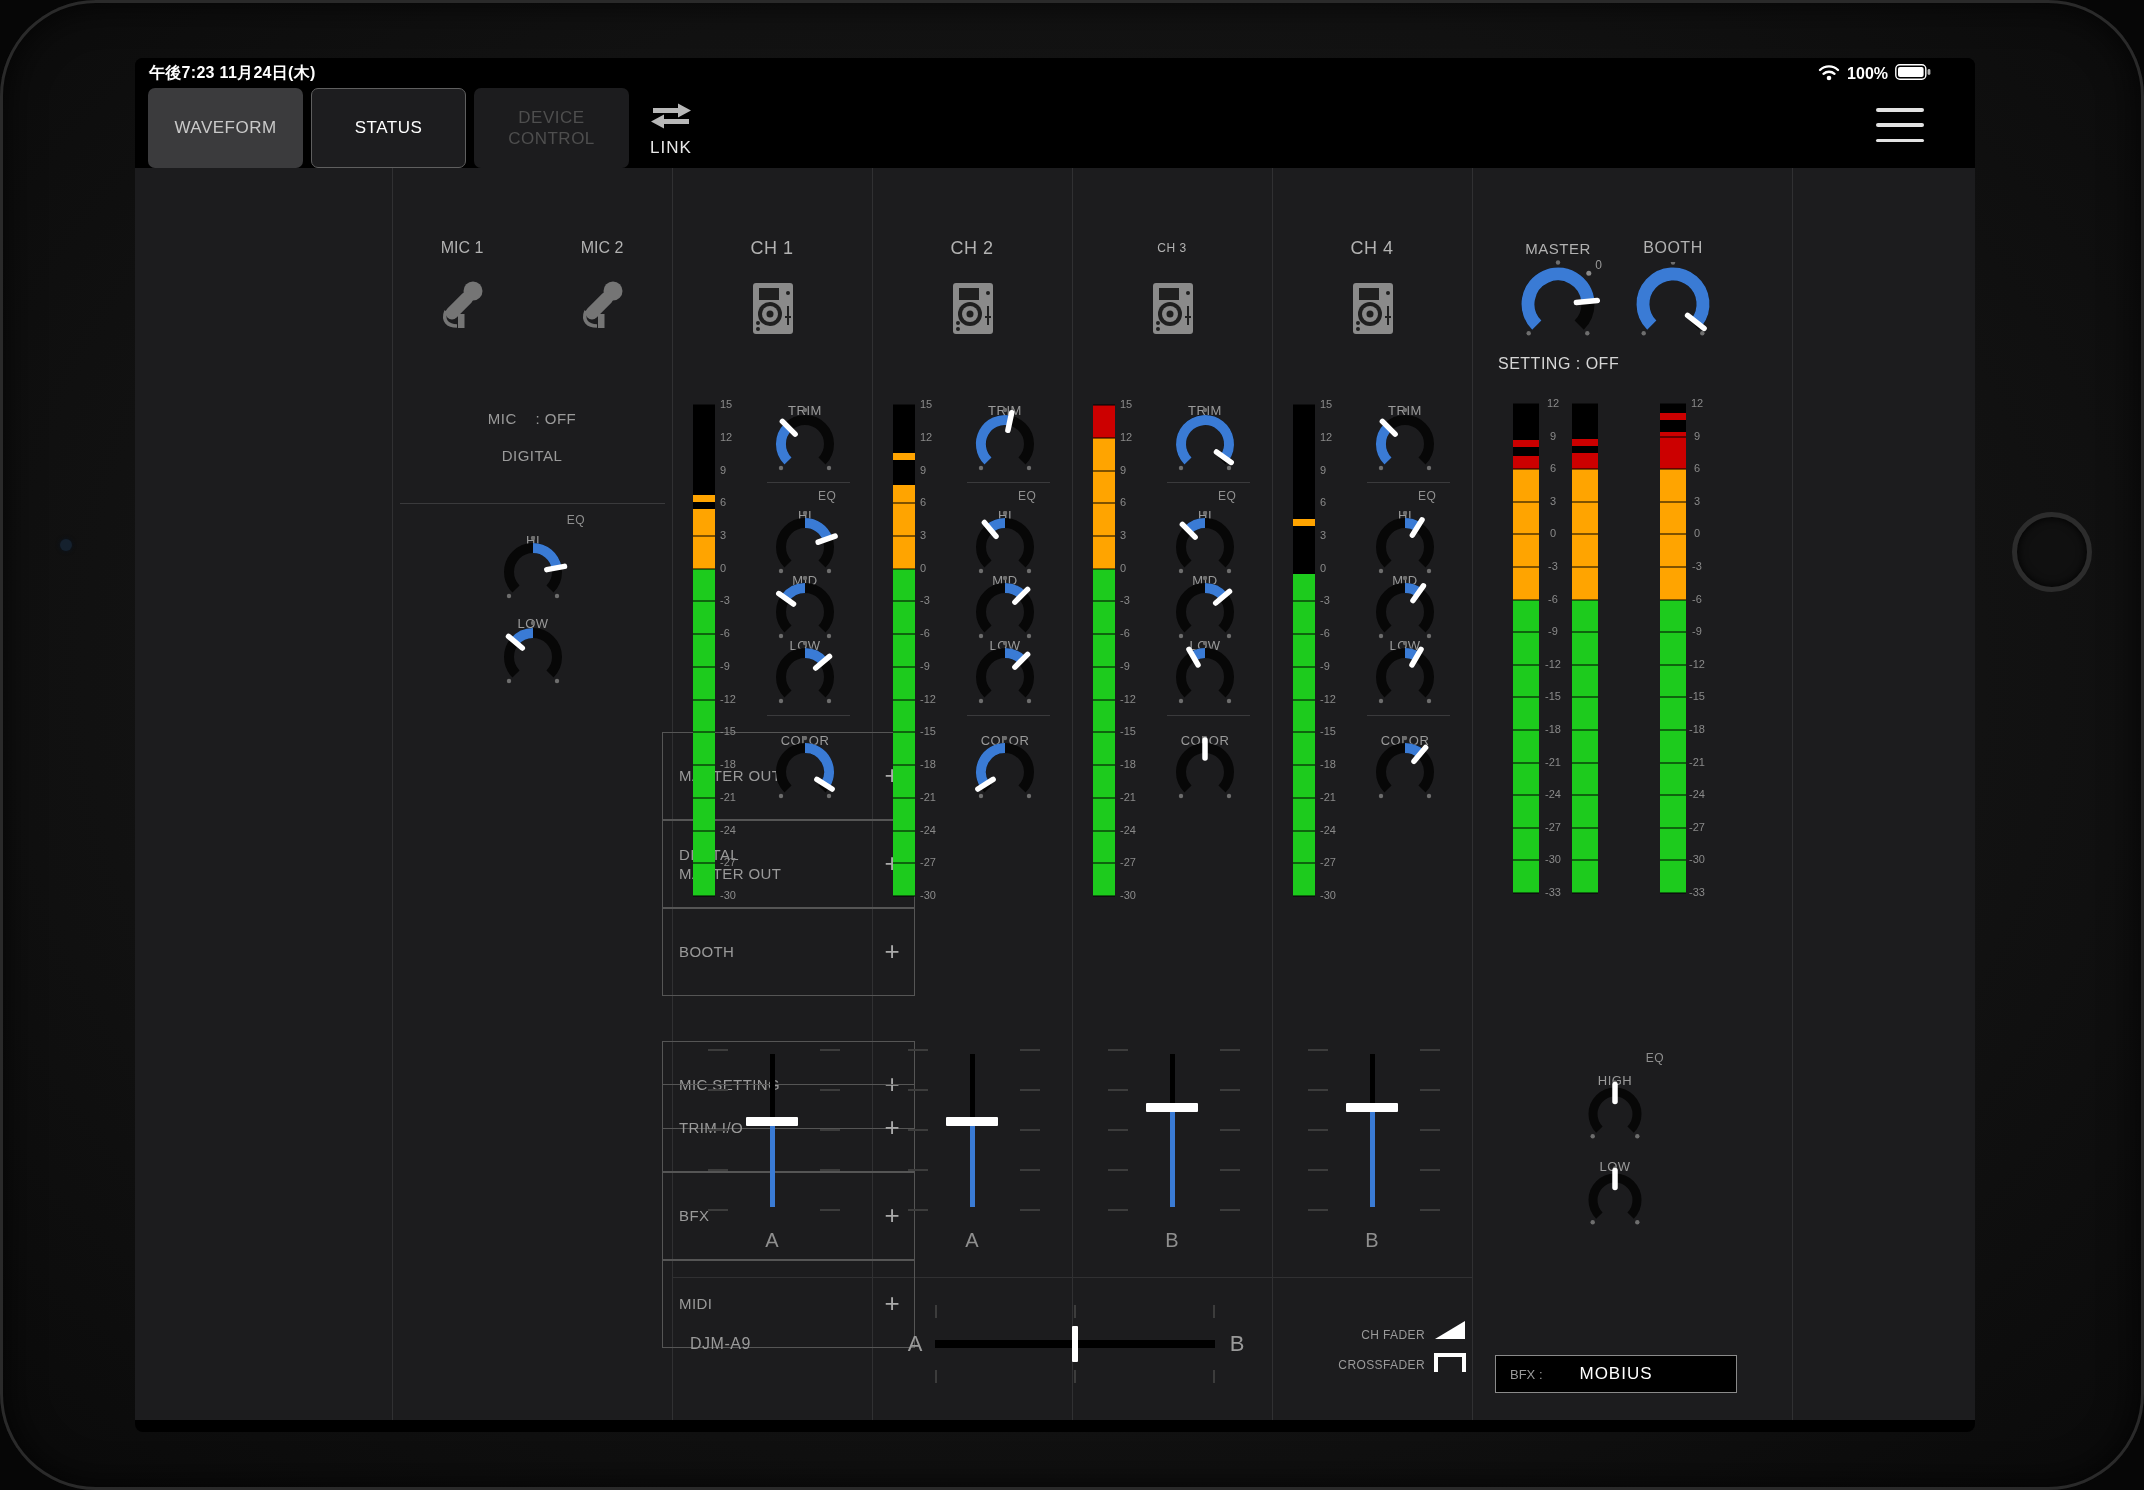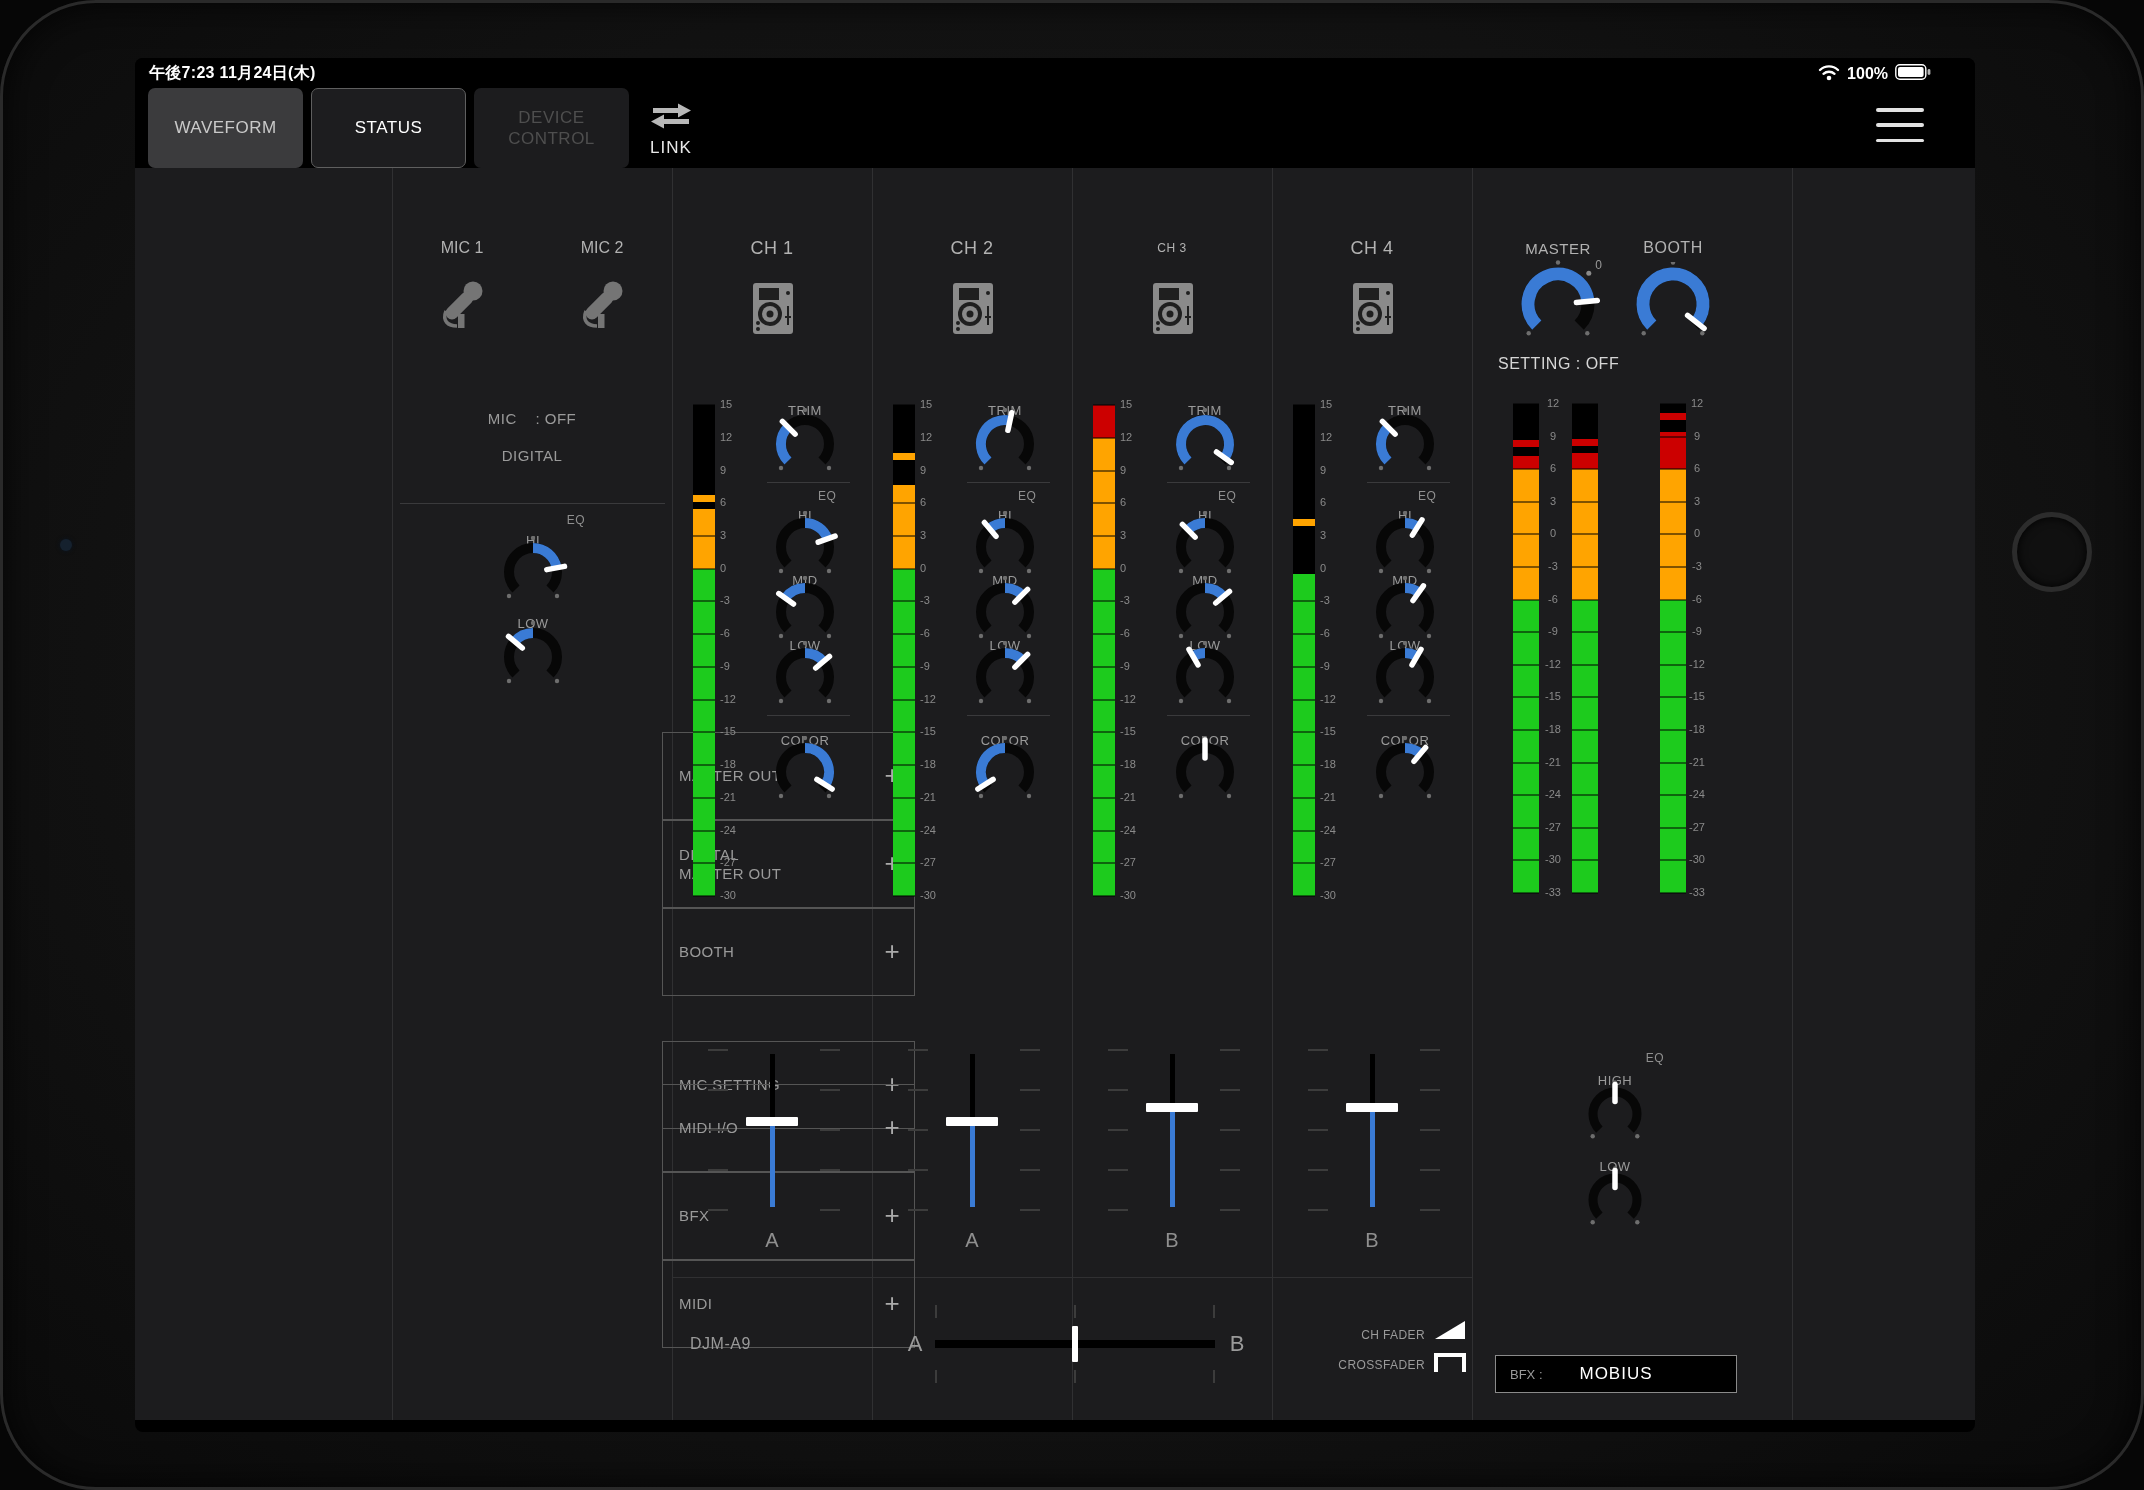--- a/index.html
+++ b/index.html
@@ -144,21 +144,21 @@
             <circle cx="36.0" cy="2.0" r="2.2" fill="#6e6e6e"></circle>
             <circle cx="60.0" cy="60.0" r="2.2" fill="#6e6e6e"></circle>
             <line x1="25.3" y1="27.0" x2="11.5" y2="15.4" stroke="#fff" stroke-width="5.5" stroke-linecap="round"></line>
           </svg></div>
       <div id="accordion">
           <div class="accordion-item" style="top: 565px;"><span>MASTER OUT</span><span class="plus">+</span></div>
           <div class="accordion-item" style="top: 653px;"><span>DIGITAL
 MASTER OUT</span><span class="plus">+</span></div>
           <div class="accordion-item" style="top: 741px;"><span>BOOTH</span><span class="plus">+</span></div>
           <div class="accordion-item" style="top: 829px; margin-top: 44px;"><span>MIC SETTING</span><span class="plus">+</span></div>
-          <div class="accordion-item" style="top: 917px;"><span>MIDI I/O</span><span class="plus">+</span></div>
+          <div class="accordion-item" style="top: 917px;"><span>TRIM I/O</span><span class="plus">+</span></div>
           <div class="accordion-item" style="top: 1005px;"><span>BFX</span><span class="plus">+</span></div>
           <div class="accordion-item" style="top: 1093px;"><span>MIDI</span><span class="plus">+</span></div>
         </div>
     </div>
 
     <div id="channels"></div>
 
     <div style="position:absolute;left:1337px;top:110px;width:320px;height:1252px;">
       <div class="t ctr" style="left:86px;top:80px;color:#b2b2b2;font-size:15px;letter-spacing:.5px;">MASTER</div>
       <div class="t ctr" style="left:201px;top:80px;color:#b2b2b2;font-size:16px;letter-spacing:.5px;">BOOTH</div>

